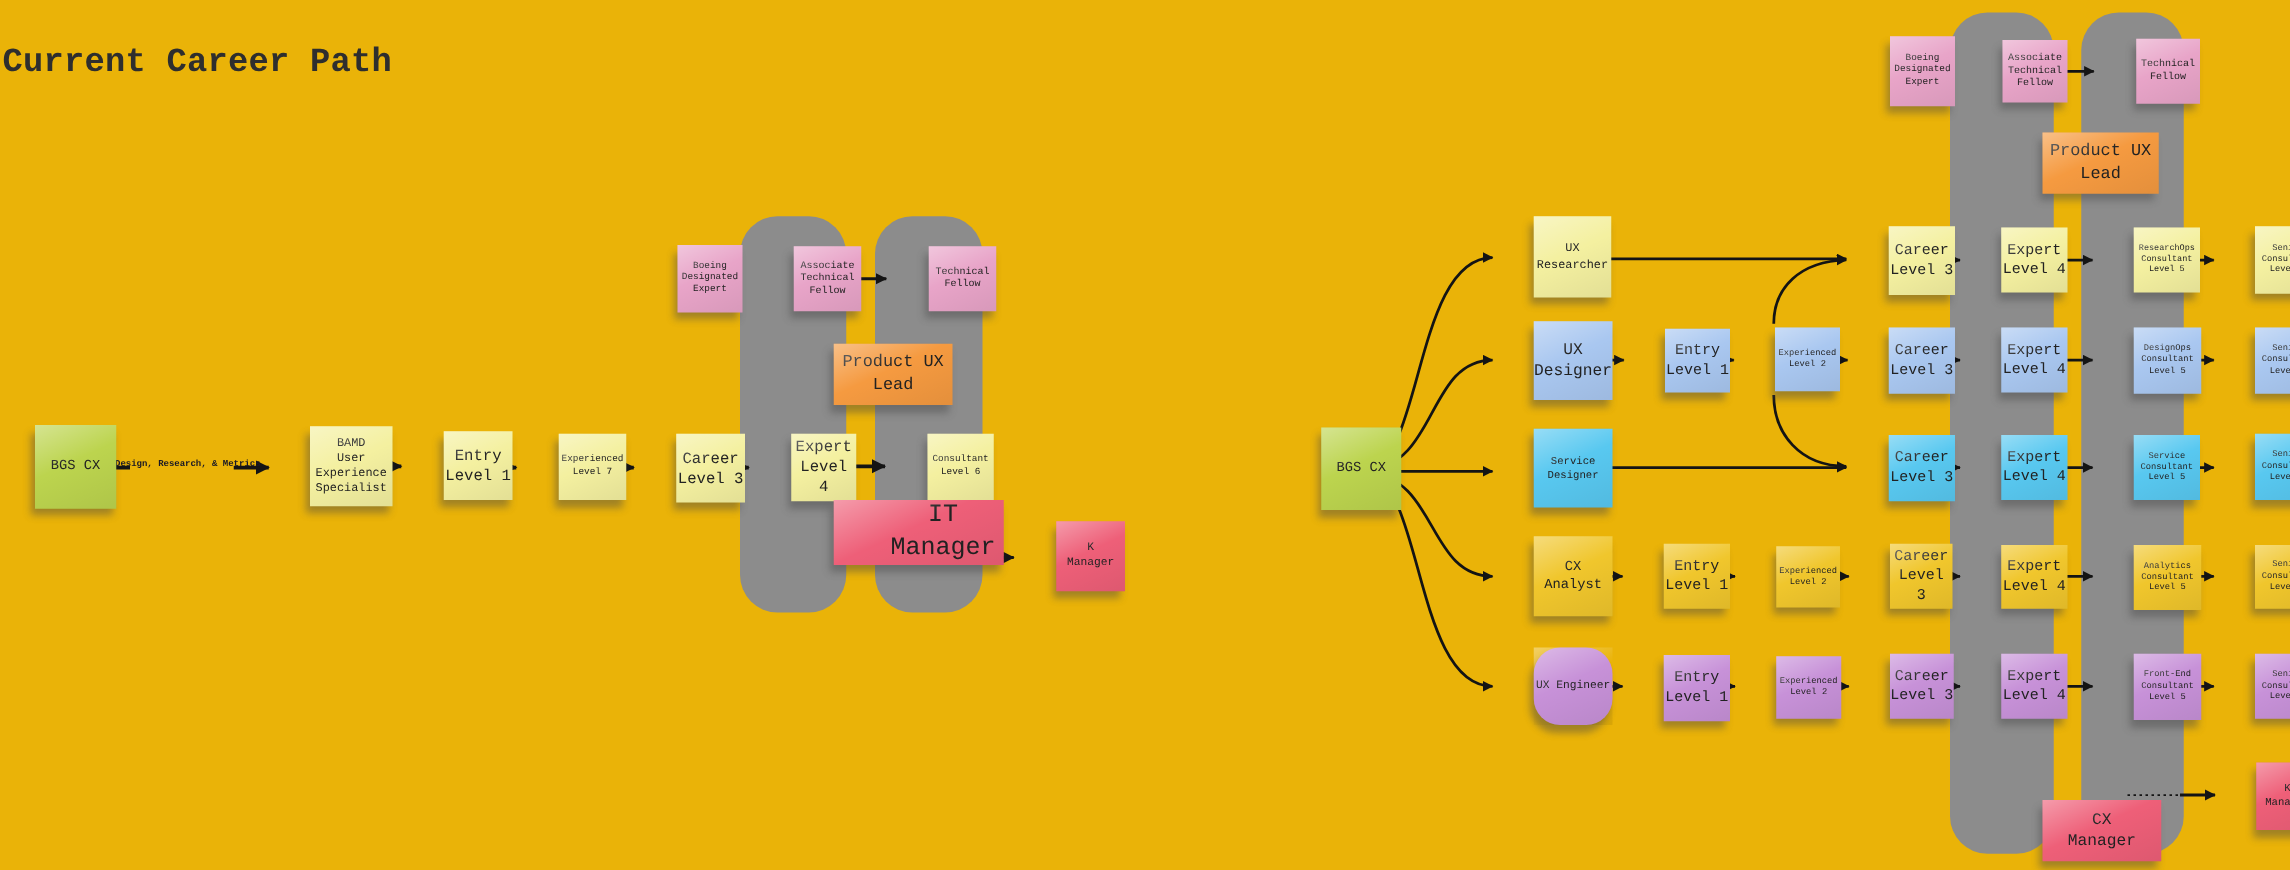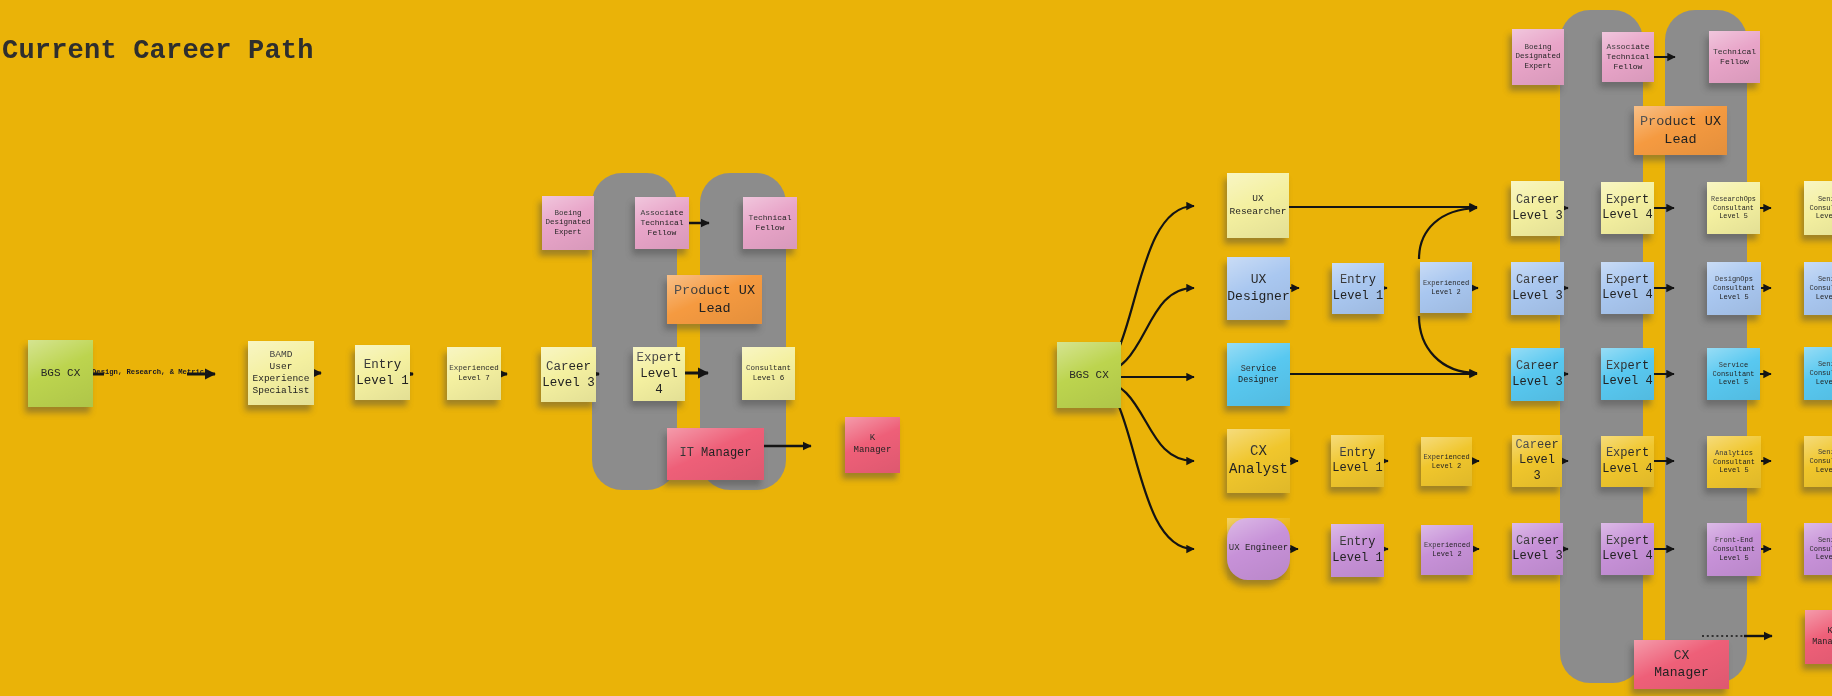--- a/index.html
+++ b/index.html
@@ -125,21 +125,21 @@
   <div class="sticky" style="left: 515px; top: 196px; width: 52px; height: 54px; font-size: 7.5px; background: rgb(232, 164, 200);">Boeing
 Designated
 Expert</div>
   <div class="sticky" style="left: 608px; top: 197px; width: 54px; height: 52px; font-size: 8px; background: rgb(232, 164, 200);">Associate
 Technical
 Fellow</div>
   <div class="sticky" style="left: 716px; top: 197px; width: 54px; height: 52px; font-size: 8px; background: rgb(232, 164, 200);">Technical
 Fellow</div>
   <div class="sticky" style="left: 640px; top: 275px; width: 95px; height: 49px; font-size: 13.5px; background: rgb(245, 154, 64);">Product UX
 Lead</div>
-  <div class="sticky" style="left: 640px; top: 428px; width: 97px; height: 52px; font-size: 12px; background: rgb(238, 95, 120);">IT Manager</div>
+  <div class="sticky" style="left: 640px; top: 400px; width: 97px; height: 52px; font-size: 20px; background: rgb(238, 95, 120); padding-left: 39px;">IT Manager</div>
   <div class="sticky" style="left: 818px; top: 417px; width: 55px; height: 56px; font-size: 9px; background: rgb(238, 95, 120);">K
 Manager</div>
 
   <div class="sticky" style="left: 1485px; top: 29px; width: 52px; height: 56px; font-size: 7.5px; background: rgb(232, 164, 200);">Boeing
 Designated
 Expert</div>
   <div class="sticky" style="left: 1575px; top: 32px; width: 52px; height: 50px; font-size: 8px; background: rgb(232, 164, 200);">Associate
 Technical
 Fellow</div>
   <div class="sticky" style="left: 1682px; top: 31px; width: 51px; height: 52px; font-size: 8px; background: rgb(232, 164, 200);">Technical
@@ -147,21 +147,21 @@
   <div class="sticky" style="left: 1607px; top: 106px; width: 93px; height: 49px; font-size: 13.5px; background: rgb(245, 154, 64);">Product UX
 Lead</div>
 
   <div class="sticky" style="left: 1030px; top: 342px; width: 64px; height: 66px; font-size: 11px; background: rgb(188, 212, 78);">BGS CX</div>
   <div class="sticky" style="left: 1200px; top: 173px; width: 62px; height: 65px; font-size: 9.5px; background: rgb(244, 240, 160);">UX
 Researcher</div>
   <div class="sticky" style="left: 1200px; top: 257px; width: 63px; height: 63px; font-size: 13px; background: rgb(169, 199, 240);">UX
 Designer</div>
   <div class="sticky" style="left: 1200px; top: 343px; width: 63px; height: 63px; font-size: 8.5px; background: rgb(88, 200, 240);">Service
 Designer</div>
-  <div class="sticky" style="left: 1200px; top: 429px; width: 63px; height: 64px; font-size: 14px; background: rgb(240, 198, 44);">CX Analyst</div>
+  <div class="sticky" style="left: 1200px; top: 429px; width: 63px; height: 64px; font-size: 11px; background: rgb(240, 198, 44);">CX Analyst</div>
   <div class="sticky" style="left: 1200px; top: 518px; width: 63px; height: 62px; font-size: 9px; background: rgb(199, 145, 216); border-radius: 21px;">UX Engineer</div>
 
   <div class="sticky" style="left: 1484px; top: 181px; width: 53px; height: 55px; font-size: 12px; background: rgb(244, 240, 160);">Career
 Level 3</div>
   <div class="sticky" style="left: 1574px; top: 182px; width: 53px; height: 52px; font-size: 12px; background: rgb(244, 240, 160);">Expert
 Level 4</div>
   <div class="sticky" style="left: 1680px; top: 182px; width: 53px; height: 52px; font-size: 6.8px; background: rgb(244, 240, 160);">ResearchOps
 Consultant
 Level 5</div>
   <div class="sticky" style="left: 1777px; top: 181px; width: 53px; height: 54px; font-size: 7px; background: rgb(244, 240, 160);">Senior

